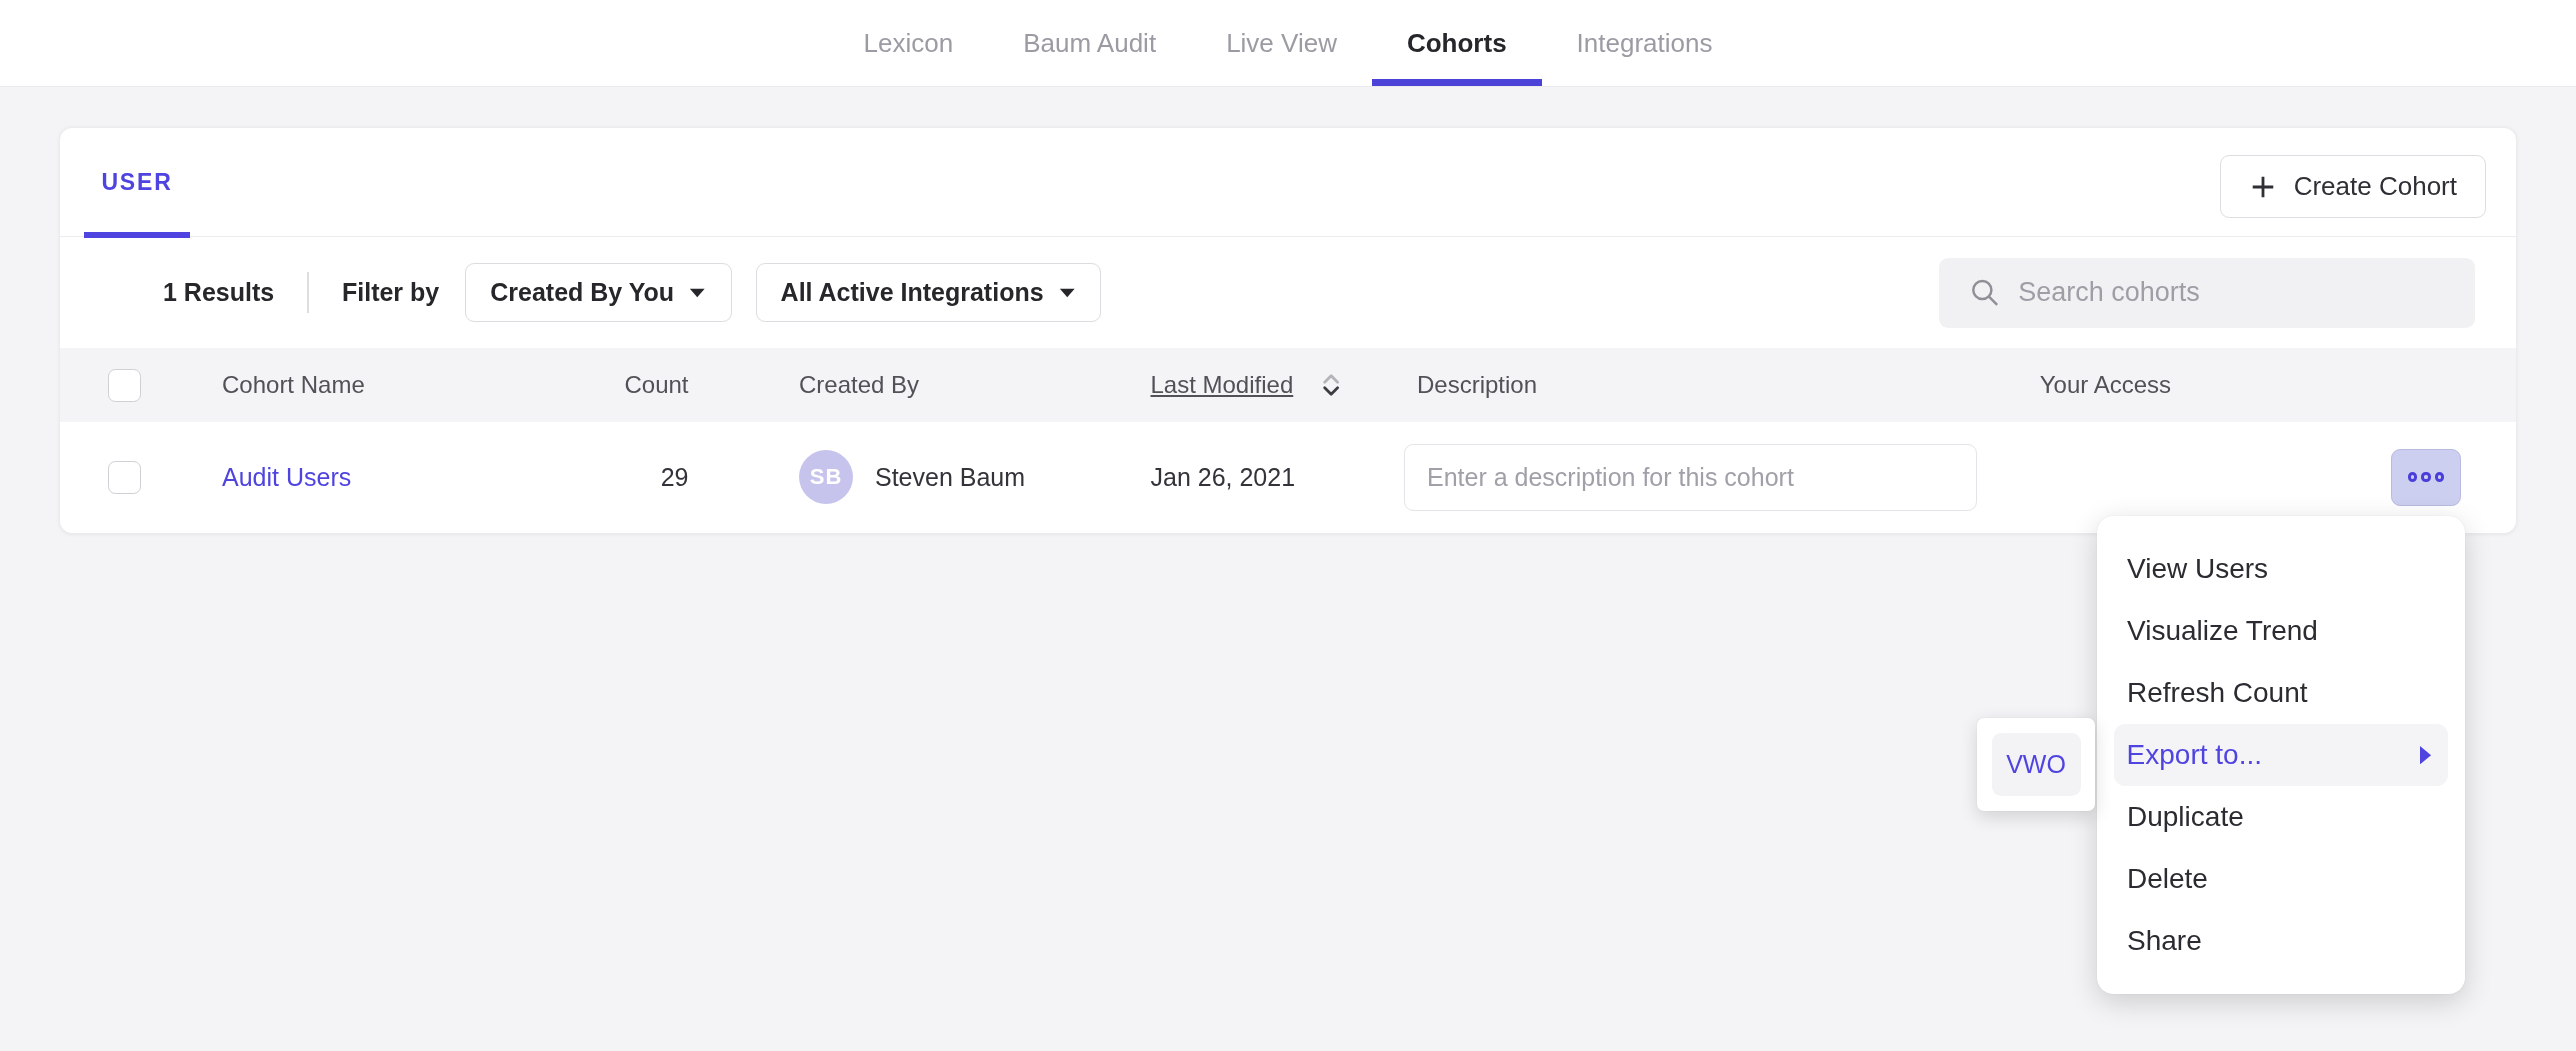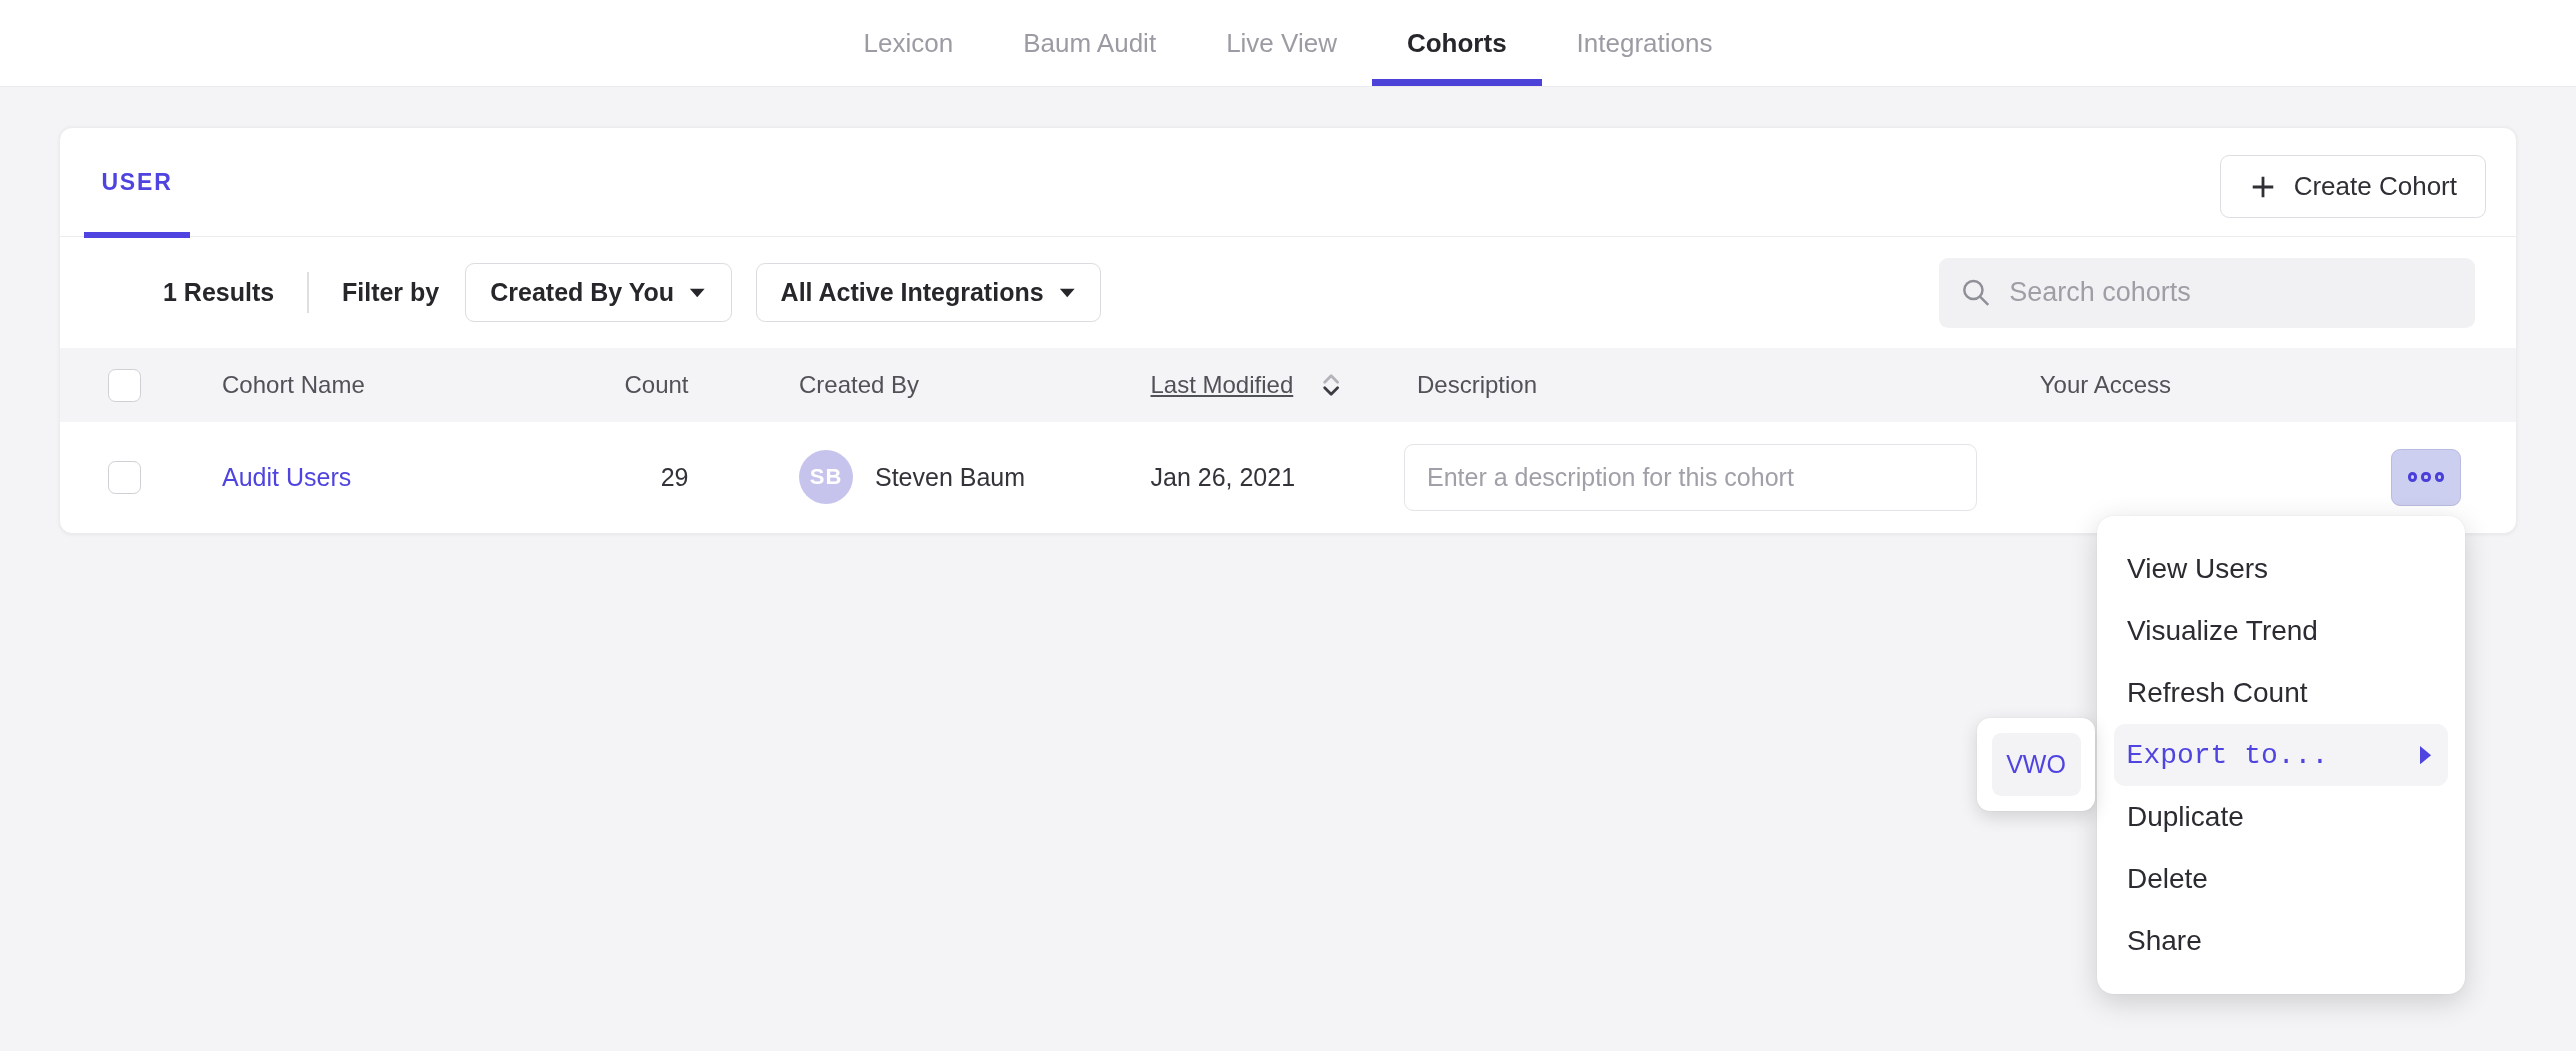--- a/index.html
+++ b/index.html
@@ -65,21 +65,21 @@
   .vdivider { width:1.8px; height:41px; background:#dededf; margin:0 33px; flex:none; }
   .filter-by { font-size:25px; font-weight:600; color:#26262b; margin-right:26px; white-space:nowrap; }
   .dropdown {
     height:59px; border:1.8px solid #dcdce0; border-radius:9.2px; background:#fff;
     display:flex; align-items:center; gap:14px; padding:0 24px;
     font-size:25px; font-weight:600; color:#26262b; margin-right:24px;
     cursor:pointer; white-space:nowrap;
   }
   .search {
     margin-left:auto; width:536px; height:70px; background:#f1f1f3;
-    border-radius:9.2px; display:flex; align-items:center; padding:0 22px; gap:18.5px;
+    border-radius:9.2px; display:flex; align-items:center; padding:0 31px; gap:18.5px;
   }
   .search input {
     border:none; outline:none; background:transparent;
     font-size:27px; color:#2f2f36; width:100%;
     font-family:"Liberation Sans", sans-serif;
   }
   .search input::placeholder { color:#9e9ea6; }
 
   
   .thead, .trow {
@@ -128,27 +128,27 @@
     position:absolute; left:2097px; top:516px; width:368px; padding:22px 0;
     background:#fff; border-radius:16.6px;
     box-shadow:0 7.4px 28px rgba(0,0,0,0.16), 0 0 1.8px rgba(0,0,0,0.08);
   }
   .menu-item {
     height:62px; display:flex; align-items:center; padding:0 30px;
     font-size:28px; color:#2b2b31; cursor:pointer;
   }
   .menu-item.highlighted {
     margin:0 16.6px; padding:0 15px 0 13px; background:#f4f4f6; border-radius:11px;
-    color:#4f44e0; justify-content:space-between;font-family:Liberation Mono, monospace;
+    color:#4f44e0; justify-content:space-between;
   }
 
   
   .vwo-popover {
     position:absolute; left:1977px; top:718px; width:118px; height:93px;
-    background:#fff; border-radius:13px;
+    background:#fff; border-radius:7px;
     box-shadow:0 5.5px 18.5px rgba(0,0,0,0.14), 0 0 1.8px rgba(0,0,0,0.08);
     display:flex; align-items:center; justify-content:center;
   }
   .vwo-btn {
     width:89px; height:63px; background:#f3f3f5; border-radius:9.2px;
     color:#4f44e0; font-size:25px; display:flex; align-items:center;
     justify-content:center; cursor:pointer;
   }
 </style>
 </head>

